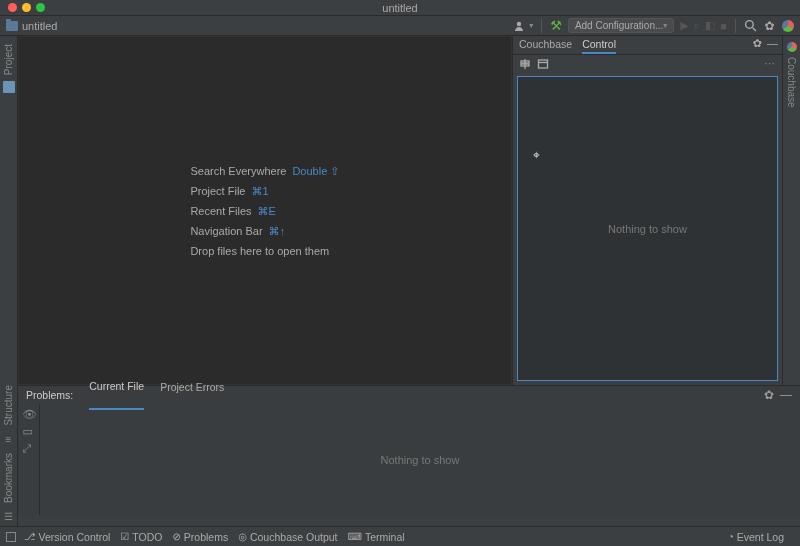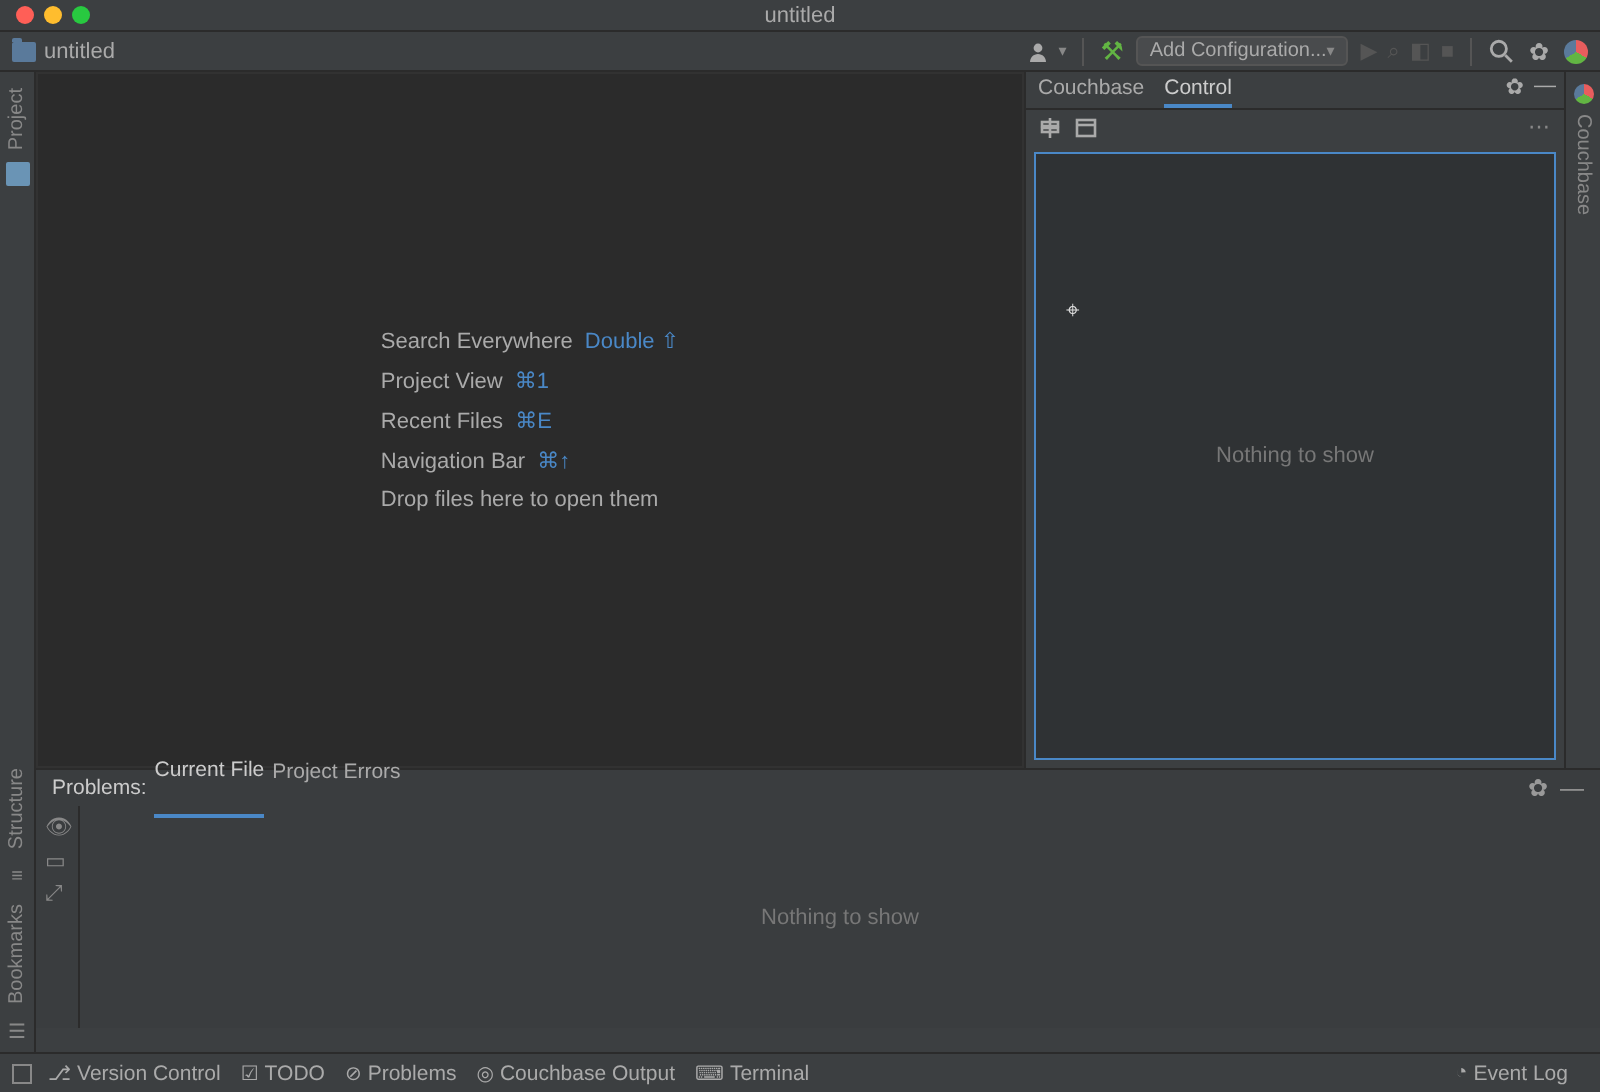--- a/index.html
+++ b/index.html
@@ -52,21 +52,21 @@
   .ricon { width:12px; height:12px; display:inline-flex; align-items:center; justify-content:center;}
   .ricon svg{width:12px;height:12px;stroke:#aaa;fill:none;stroke-width:1.3;}
   .rmore { margin-left:auto; color:#888; letter-spacing:1px; font-size:11px;}
   .rcontent { flex:1; margin:4px; border:1px solid #4a88c7; background:#2f3234; display:flex; align-items:center; justify-content:center; color:#777; font-size:11px;}
   .rightgutter-top { position:absolute; right:4px; top:1px; display:flex; gap:5px; color:#aaa; font-size:11px;}
 
   .rightgutter { width:18px; background:#3c3f41; border-left:1px solid #2b2b2b; display:flex; flex-direction:column; align-items:center; padding-top:6px; gap:5px;}
 
   
   .problems { height:130px; background:#3a3d3f; border-top:1px solid #2b2b2b; display:flex; flex-direction:column; }
-  .phead { height:18px; display:flex; align-items:center; padding:0 8px; gap:4px; font-size:10.5px; color:#aaa;text-align:right; }
+  .phead { height:18px; display:flex; align-items:center; padding:0 8px; gap:16px; font-size:10.5px; color:#aaa;text-align:right; }
   .phead .lbl { color:#ccc; }
   .ptab { color:#aaa; padding-bottom:16px; }
   .ptab.active { color:#ccc; border-bottom:2px solid #4a88c7; }
   .ptools { margin-left:auto; display:flex; gap:6px; color:#999; font-size:12px;}
   .pbody { flex:1; display:flex; }
   .pgutter { width:22px; background:#3a3d3f; border-right:1px solid #2b2b2b; display:flex; flex-direction:column; align-items:center; padding-top:4px; gap:5px;}
   .pgic { width:12px;height:12px; color:#888; font-size:11px;}
   .pcontent { flex:1; display:flex; align-items:center; justify-content:center; color:#777; font-size:11px;}
 
   
@@ -138,21 +138,21 @@
   </div>
 
   <div class="center">
     <div class="editor">
       <div class="hints">
         <div class="hint">
             <span class="lbl">Search Everywhere</span> 
             <span class="short">Double ⇧</span>
           </div>
         <div class="hint">
-            <span class="lbl">Project View</span> 
+            <span class="lbl">Project File</span> 
             <span class="short">⌘1</span>
           </div>
         <div class="hint">
             <span class="lbl">Recent Files</span> 
             <span class="short">⌘E</span>
           </div>
         <div class="hint">
             <span class="lbl">Navigation Bar</span> 
             <span class="short">⌘↑</span>
           </div>

